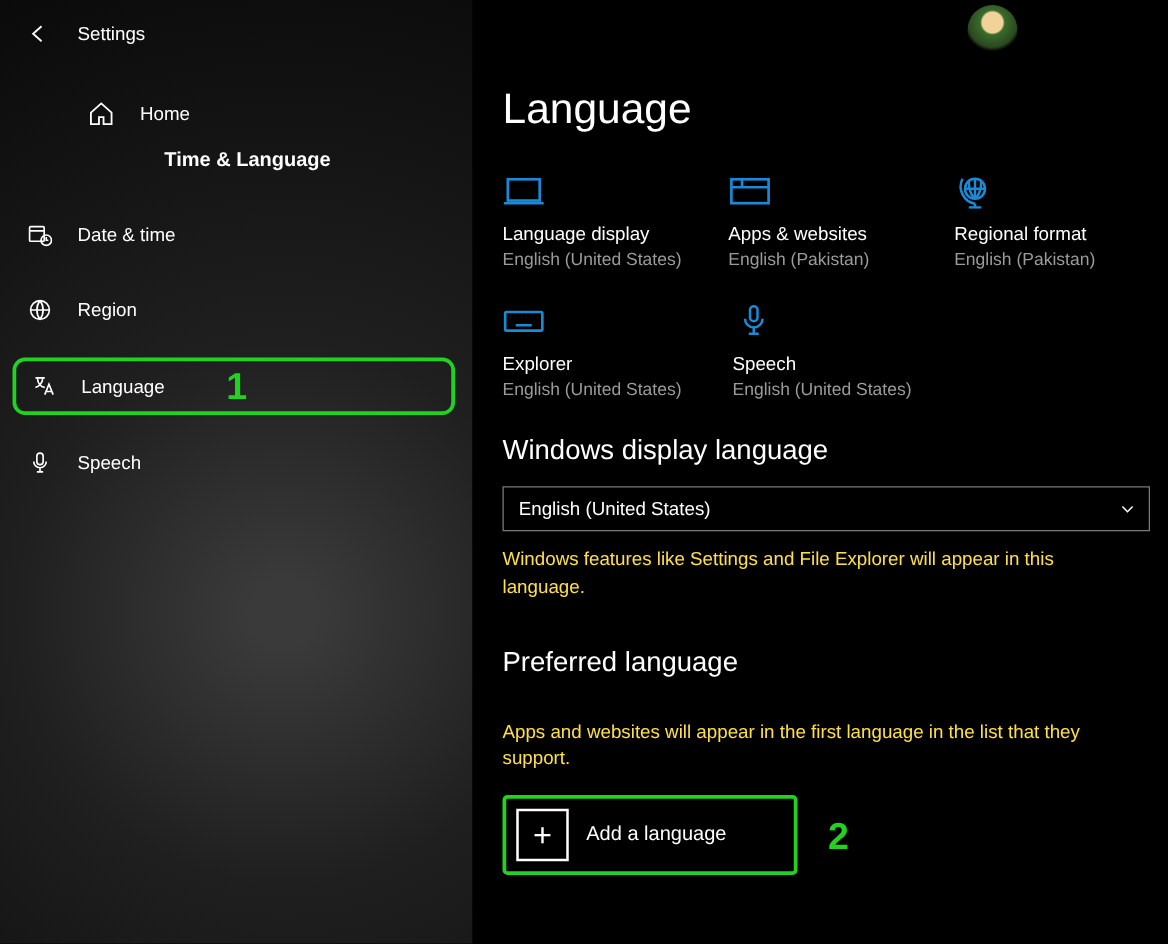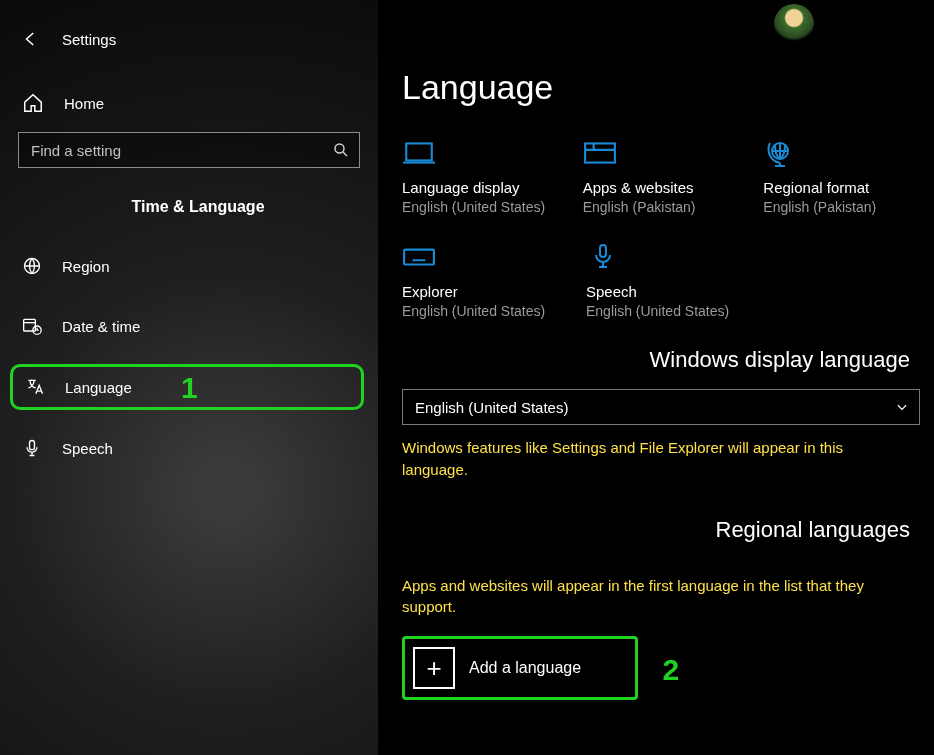--- a/index.html
+++ b/index.html
@@ -8,41 +8,42 @@
     font-family: "Segoe UI", Arial, sans-serif;
     background: #000;
     color: #fff;
     display: flex;
   }
 
   
   .sidebar {
     width: 378px;
     height: 100%;
-    padding: 30px 0 0 0;
+    padding: 18px 0 0 0;
     position: relative;
     background: radial-gradient(circle at 60% 65%, #3a3a3a 5%, #1f1f1f 40%, #141414 70%, #0a0a0a 100%);
   }
   .titlebar {
     display: flex;
     align-items: center;
     gap: 22px;
     padding-left: 22px;
     margin-bottom: 36px;
   }
   .back-arrow { width: 18px; height: 18px; }
   .title-text { font-size: 15px; font-weight: 400; }
 
   .home-row {
     display: flex;
     align-items: center;
     gap: 20px;
     padding: 8px 0 8px 22px;
     margin-bottom: 10px;
     cursor: pointer;
+    margin-left: 48px;
   }
   .home-row .icon { width: 22px; height: 22px; }
   .home-row span.label { font-size: 15px; }
 
   .search-wrap {
     margin: 4px 18px 30px 18px;
     position: relative;
   }
   .search-input {
     width: 100%;
@@ -131,21 +132,20 @@
     margin-bottom: 12px;
     color: #0a7ad1;
   }
   .tile-title { font-size: 15px; margin-bottom: 3px; }
   .tile-sub   { font-size: 14px; color: #9b9b9b; }
 
   h2.subheading {
     font-size: 22px;
     font-weight: 400;
     margin: 28px 0 16px 0;
-    text-align: right;
   }
 
   .dropdown {
     width: 518px;
     height: 36px;
     border: 1px solid #7a7a7a;
     display: flex;
     align-items: center;
     justify-content: space-between;
     padding: 0 10px 0 12px;
@@ -200,54 +200,45 @@
 
   <div class="home-row">
     <span class="icon">
       <svg viewBox="0 0 24 24" width="22" height="22" fill="none" stroke="#fff" stroke-width="1.6">
         <path d="M3 11 L12 3 L21 11 V21 H14 V15 H10 V21 H3 Z"></path>
       </svg>
     </span>
     <span class="label">Home</span>
   </div>
 
-  <div class="search-wrap">
-    <input class="search-input" type="text" placeholder="Find a setting" style="">
-    <span>
-      <svg class="search-icon" viewBox="0 0 24 24" fill="none" stroke="#d0d0d0" stroke-width="2">
-        <circle cx="10" cy="10" r="6"></circle>
-          <path d="M15 15 L20 20"></path>
-      </svg>
-    </span>
-  </div>
 
   <div class="section-heading">Time &amp; Language</div>
-
-  <div class="nav-item">
-    <span class="icon">
-      <svg viewBox="0 0 24 24" width="20" height="20" fill="none" stroke="#fff" stroke-width="1.6">
-        <circle cx="12" cy="12" r="9"></circle>
-          <path d="M3 12 H21 M12 3 C8 8 8 16 12 21 M12 3 C16 8 16 16 12 21"></path>
-      </svg>
-    </span>
-    <span class="label">Region</span>
-  </div>
 
   <div class="nav-item">
     <span class="icon">
       <svg viewBox="0 0 24 24" width="20" height="20" fill="none" stroke="#fff" stroke-width="1.6">
         <rect x="2" y="4" width="14" height="14" rx="1"></rect>
           <path d="M2 8 H16"></path>
         <circle cx="18" cy="17" r="5"></circle>
           <path d="M18 14 V17 H20"></path>
       </svg>
     </span>
     <span class="label">Date &amp; time</span>
   </div>
 
+  <div class="nav-item">
+    <span class="icon">
+      <svg viewBox="0 0 24 24" width="20" height="20" fill="none" stroke="#fff" stroke-width="1.6">
+        <circle cx="12" cy="12" r="9"></circle>
+          <path d="M3 12 H21 M12 3 C8 8 8 16 12 21 M12 3 C16 8 16 16 12 21"></path>
+      </svg>
+    </span>
+    <span class="label">Region</span>
+  </div>
+
   <div class="nav-item highlight-box-1" style="margin-bottom:16px;">
     <span class="icon">
       <svg viewBox="0 0 24 24" width="20" height="20" fill="none" stroke="#fff" stroke-width="1.6">
         <path d="M4 4 H13 M8 4 V3 M6 4 C6 10 10 13 13 13 M11 4 C11 9 7 13 4 13"></path>
         <path d="M13 20 L17 10 L21 20 M14.5 17 H19.5"></path>
       </svg>
     </span>
     <span class="label">Language</span>
     <span class="callout-num callout-1">1</span>
   </div>
@@ -336,21 +327,21 @@
     <span>English (United States)</span>
     <span>
       <svg class="chev" viewBox="0 0 24 24" fill="none" stroke="#fff" stroke-width="2">
         <path d="M5 9 L12 16 L19 9"></path>
       </svg>
     </span>
   </div>
 
   <p class="desc">Windows features like Settings and File Explorer will appear in this language.</p>
 
-  <h2 class="subheading">Regional languages</h2>
+  <h2 class="subheading">Preferred language</h2>
 
   <p class="desc" style="margin-bottom:18px;margin-top:32px;">Apps and websites will appear in the first language in the list that they support.</p>
 
   <div class="add-lang-wrap">
     <div class="plus-box">+</div>
     <span>Add a language</span>
     <span class="callout-num callout-2">2</span>
   </div>
 
 </main>

